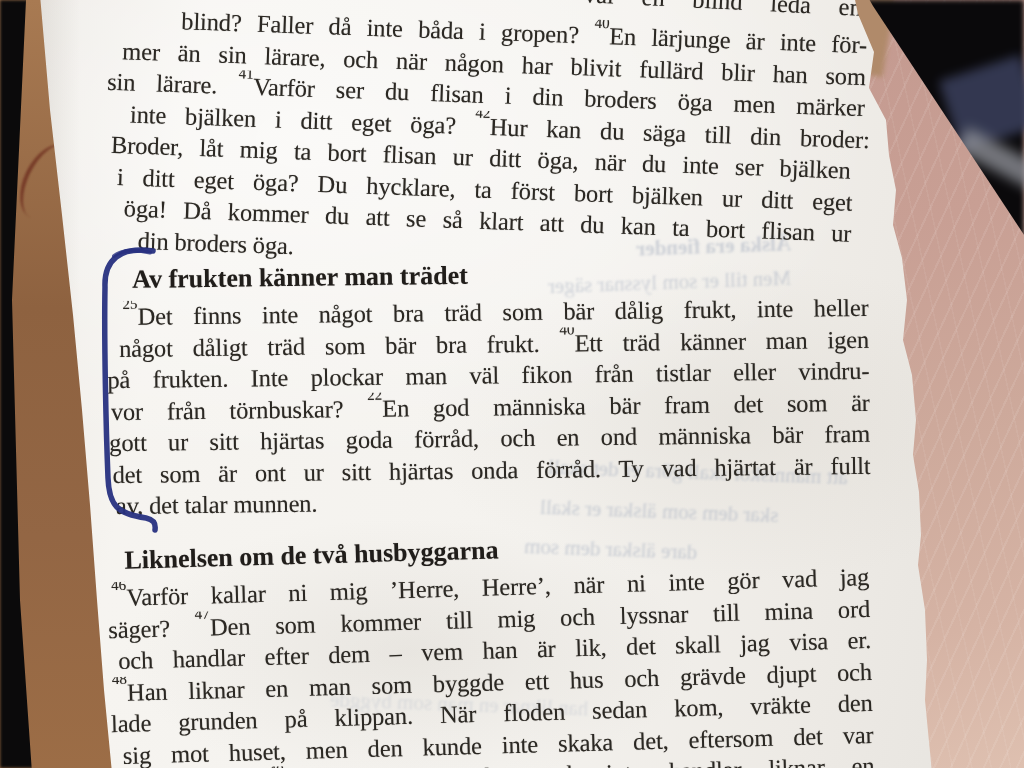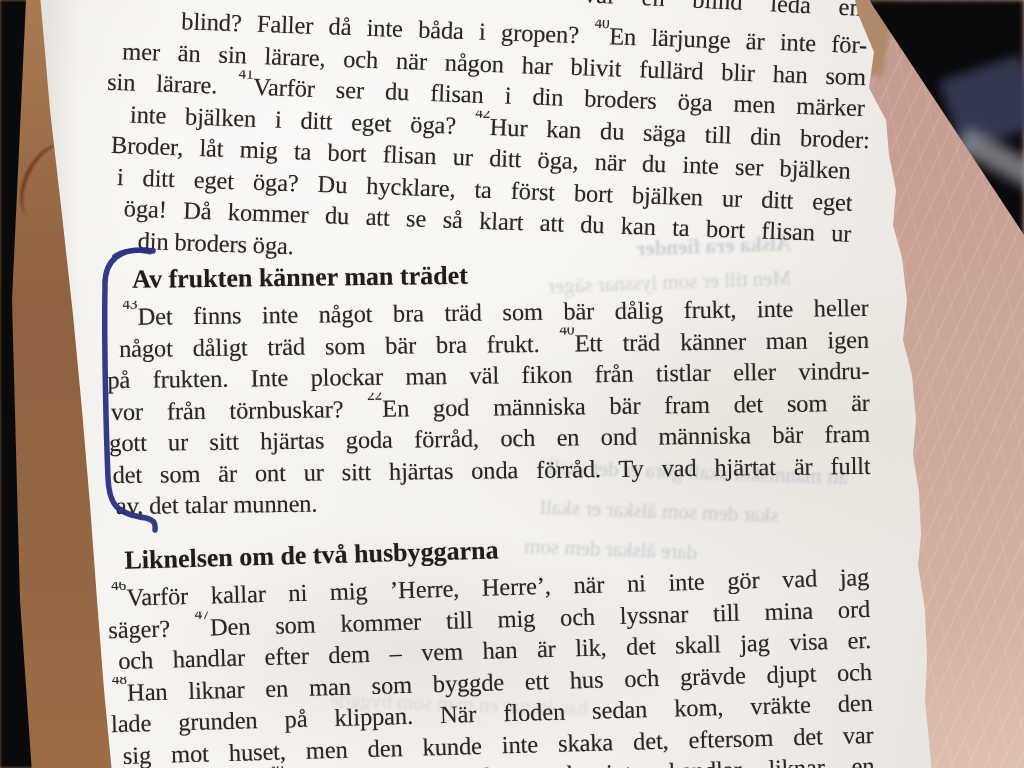--- a/index.html
+++ b/index.html
@@ -133,21 +133,21 @@
           <div class="line">mer än sin lärare, och när någon har blivit fullärd blir han som</div>
           <div class="line">sin lärare. <sup class="vnum">41</sup>Varför ser du flisan i din broders öga men märker</div>
           <div class="line">inte bjälken i ditt eget öga? <sup class="vnum">42</sup>Hur kan du säga till din broder:</div>
           <div class="line">Broder, låt mig ta bort flisan ur ditt öga, när du inte ser bjälken</div>
           <div class="line">i ditt eget öga? Du hycklare, ta först bort bjälken ur ditt eget</div>
           <div class="line">öga! Då kommer du att se så klart att du kan ta bort flisan ur</div>
           <div class="line">din broders öga.</div>
         </div>
         <div class="sec sec1">
           <div class="heading">Av frukten känner man trädet</div>
-          <div class="line"><sup class="vnum">43</sup>Det finns inte något bra träd som bär dålig frukt, inte heller</div>
+          <div class="line"><sup class="vnum">25</sup>Det finns inte något bra träd som bär dålig frukt, inte heller</div>
           <div class="line">något dåligt träd som bär bra frukt. <sup class="vnum">40</sup>Ett träd känner man igen</div>
           <div class="line">på frukten. Inte plockar man väl fikon från tistlar eller vindru-</div>
           <div class="line">vor från törnbuskar? <sup class="vnum">22</sup>En god människa bär fram det som är</div>
           <div class="line">gott ur sitt hjärtas goda förråd, och en ond människa bär fram</div>
           <div class="line">det som är ont ur sitt hjärtas onda förråd. Ty vad hjärtat är fullt</div>
           <div class="line">av, det talar munnen.</div>
         </div>
         <div class="sec sec2">
           <div class="heading">Liknelsen om de två husbyggarna</div>
           <div class="line"><sup class="vnum">46</sup>Varför kallar ni mig ’Herre, Herre’, när ni inte gör vad jag</div>

